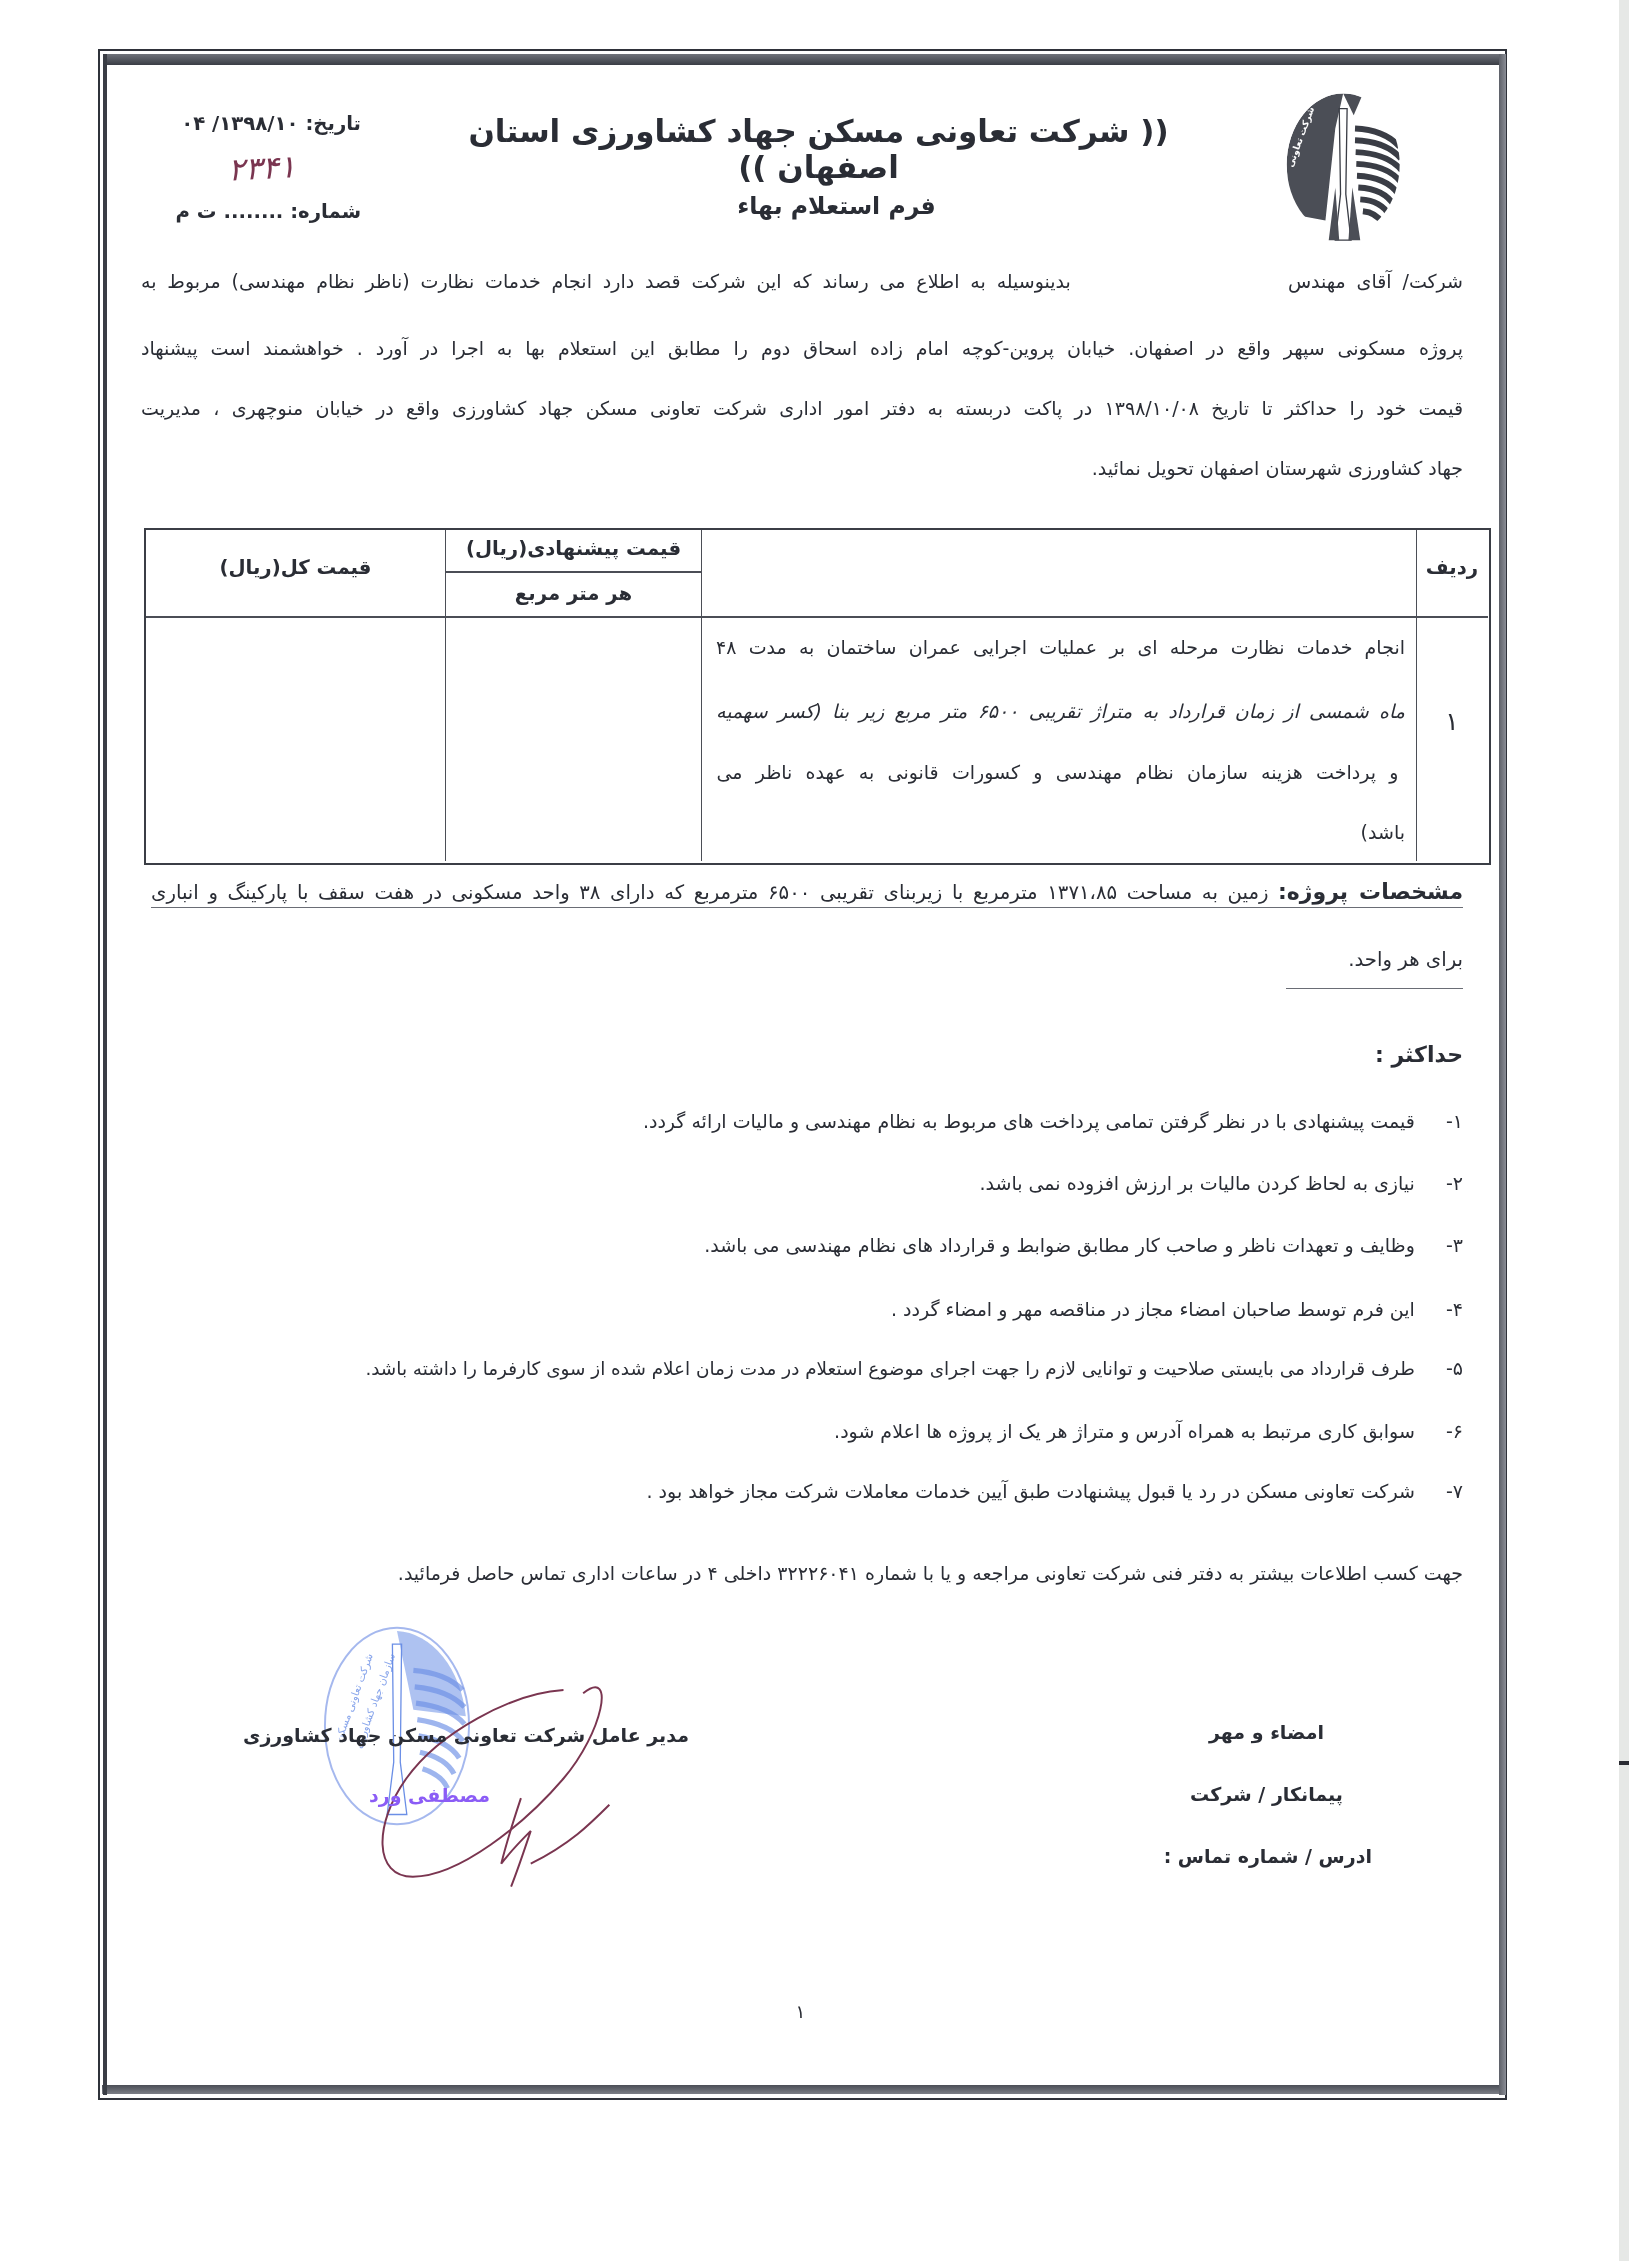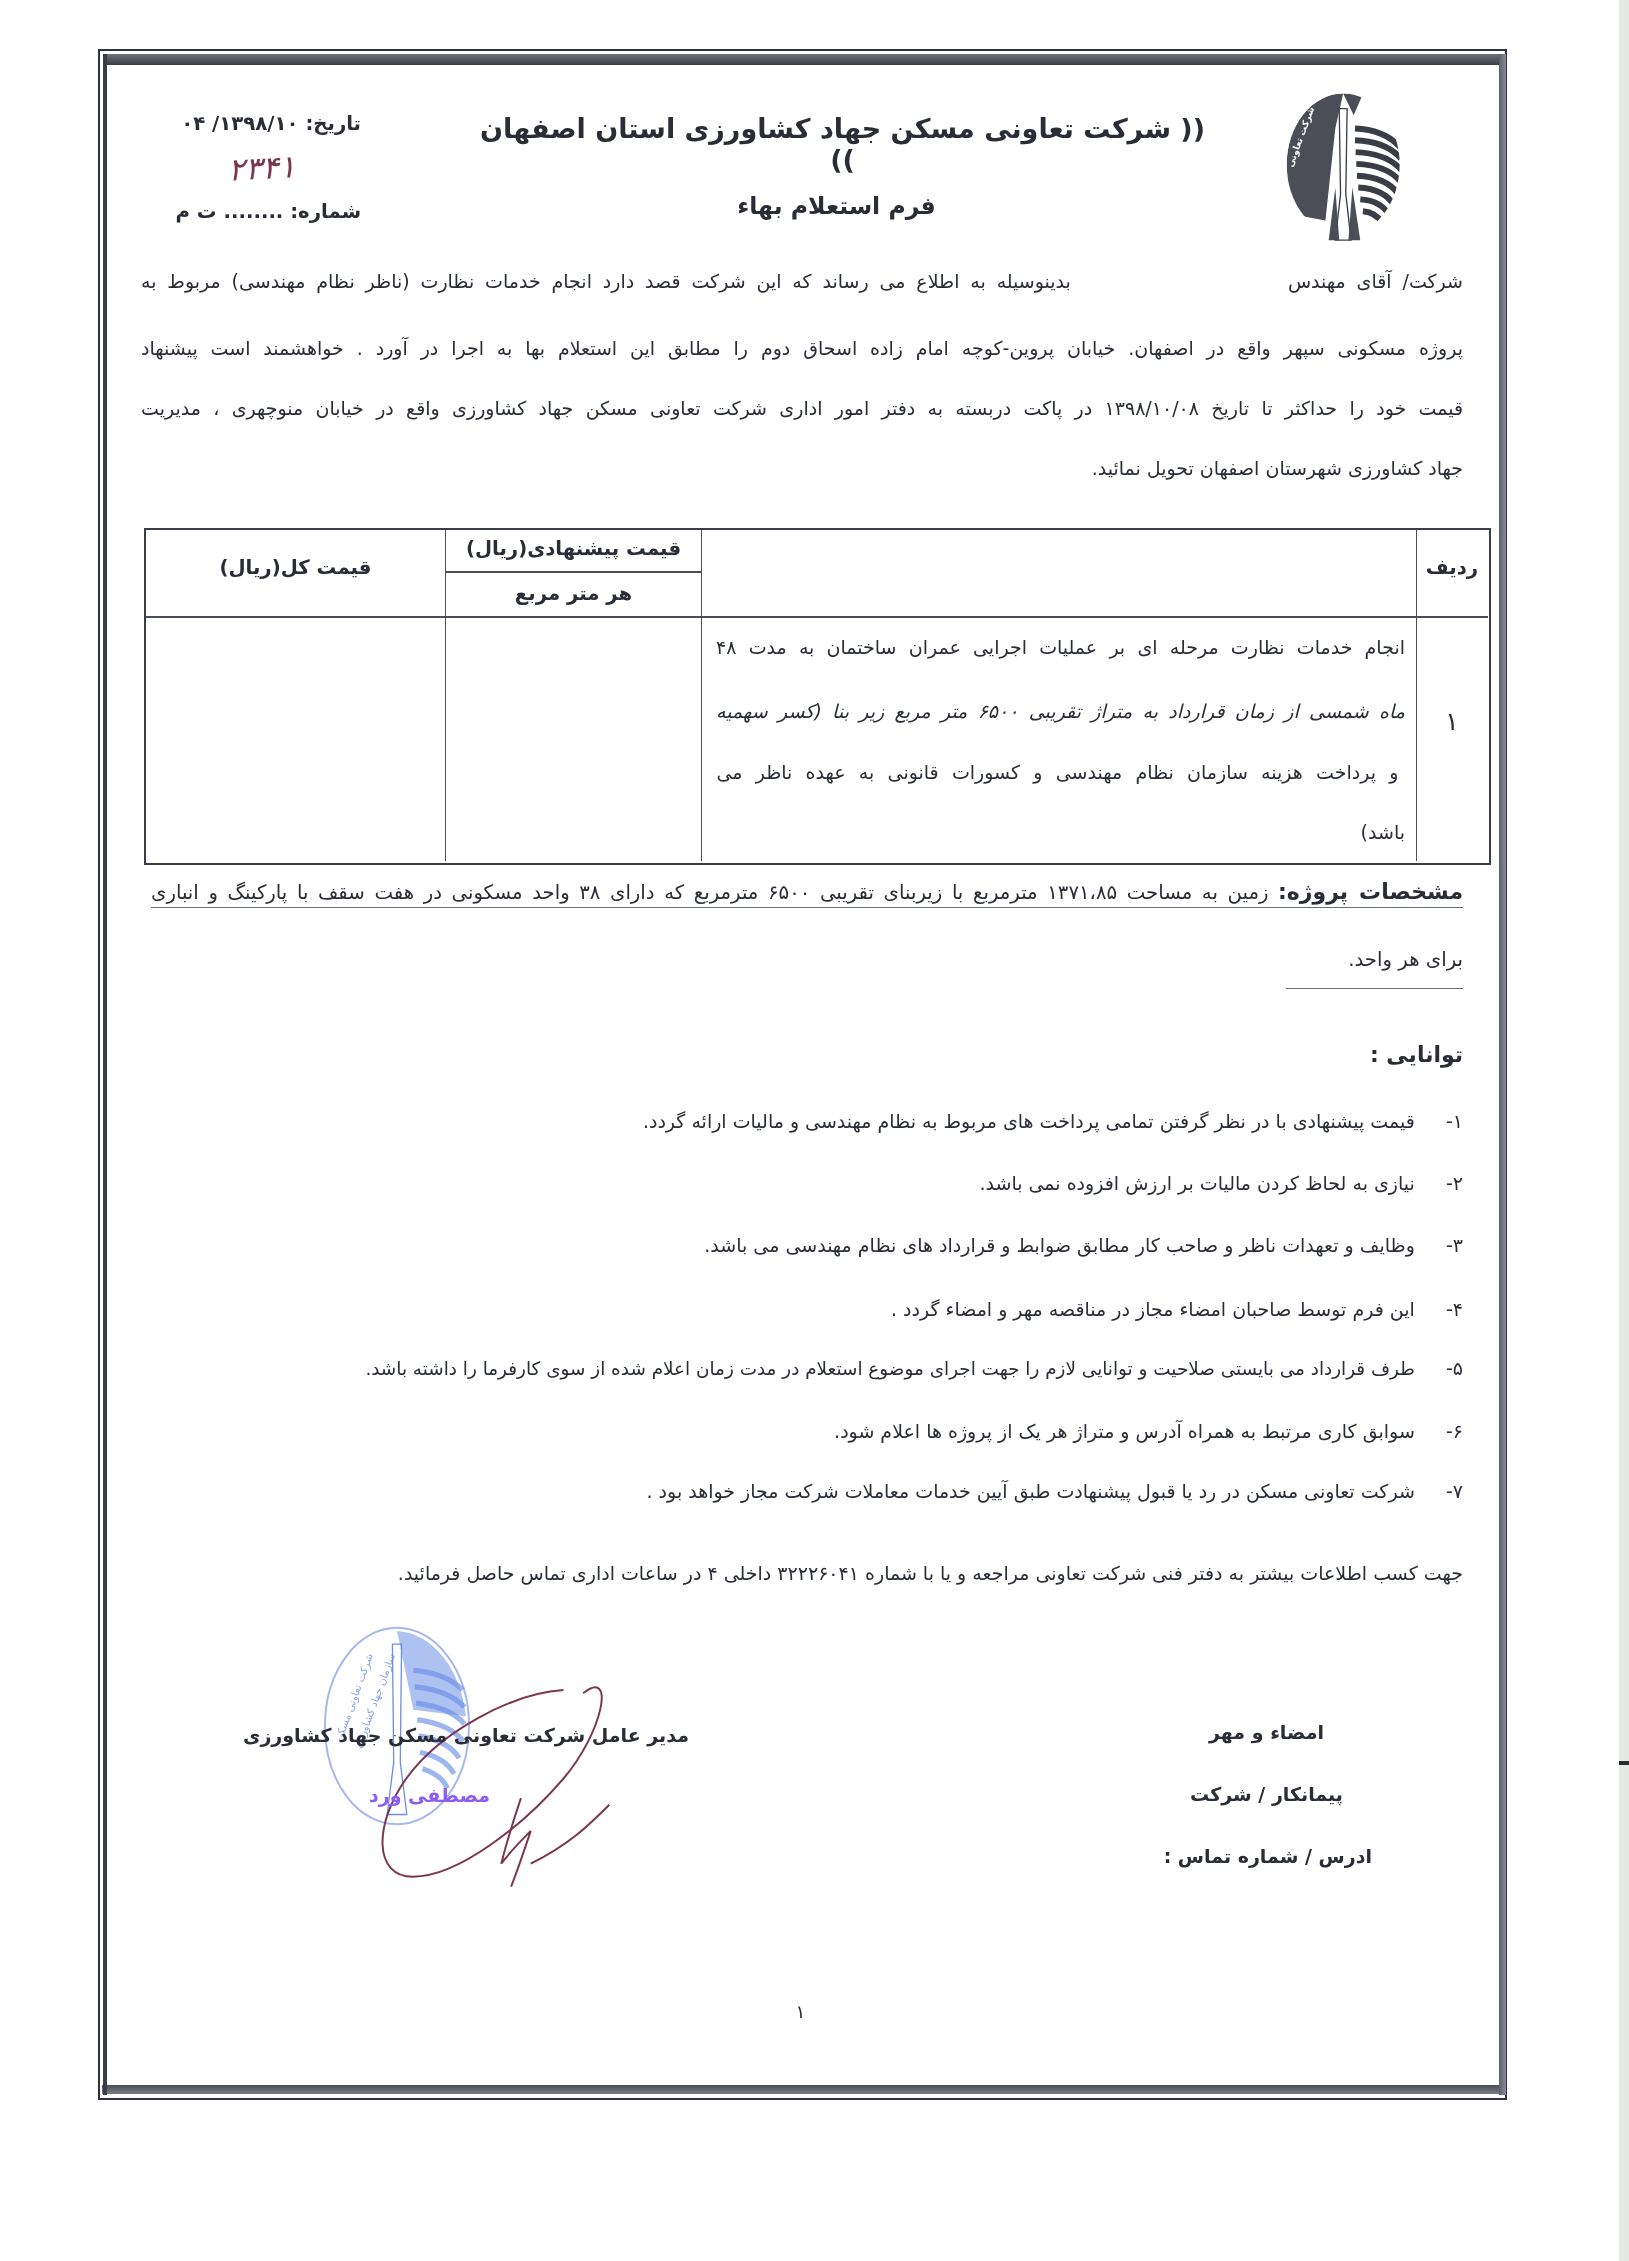--- a/index.html
+++ b/index.html
@@ -18,22 +18,22 @@
   .frame-band-top { left: 105px; top: 54px; width: 1399px; height: 10.5px;
                     background: linear-gradient(#6f727a, #3a3d45); }
   .frame-band-bottom { left: 102px; top: 2085px; width: 1399px; height: 9.2px;
                        background: linear-gradient(#4a4d55, #7b7e86); }
   .frame-band-left { left: 103px; top: 54px; width: 3.9px; height: 2041px; background: #3a3d45; }
   .frame-band-right { left: 1499px; top: 54px; width: 6.6px; height: 2041px;
                       background: linear-gradient(90deg, #5d6068, #8a8d95); }
 
   
   .logo { left: 1263px; top: 89px; width: 161px; height: 161px; }
-  .title { left: 465px; top: 113px; width: 755px; text-align: center;
-           font-size: 27px; font-weight: bold; color: #2a2d35; }
+  .title { left: 441px; top: 113px; width: 755px; text-align: center;
+           font-size: 31px; font-weight: bold; color: #2a2d35; }
   .form-title { left: 459px; top: 192px; width: 755px; text-align: center;
                 font-size: 23.6px; font-weight: bold; color: #2a2d35; }
   .date-label { left: 177px; top: 112px; width: 184px; text-align: right;
                 font-size: 19.7px; font-weight: bold; color: #2a2d35; white-space: nowrap; }
   .number-label { left: 177px; top: 172px; width: 184px; text-align: right;
                   font-size: 19.7px; font-weight: bold; color: #2a2d35; white-space: nowrap; margin-top: 28px; }
   .handwritten { left: 228px; top: 150px; font-size: 31.5px; color: #7a3550;
                  font-family: "DejaVu Serif", serif; font-style: italic; transform: rotate(-3deg); }
 
   
@@ -169,21 +169,21 @@
   <div class="abs" style="left:299px; top:89px; width:257px; height:243px;"></div>
   <div class="abs" style="left:0; top:89px; width:299px; height:243px;"></div>
 </div>
 
 <div class="abs spec-line rtl">
   <span class="spec-label">مشخصات پروژه:</span>
   <span>زمین به مساحت ۱۳۷۱،۸۵ مترمربع با زیربنای تقریبی ۶۵۰۰ مترمربع که دارای ۳۸ واحد مسکونی در هفت سقف با پارکینگ و انباری</span>
 </div>
 <div class="abs spec-line2 rtl">برای هر واحد.</div>
 
-<div class="abs notes-title rtl">توانایی :</div>
+<div class="abs notes-title rtl">حداکثر :</div>
 
 <div class="abs note rtl" style="top:1110px;">
   <span class="note-num">۱-</span><span>قیمت پیشنهادی با در نظر گرفتن تمامی پرداخت های مربوط به  نظام مهندسی و مالیات ارائه گردد.</span>
 </div>
 <div class="abs note rtl" style="top:1172px;">
   <span class="note-num">۲-</span><span>نیازی به لحاظ کردن مالیات بر ارزش افزوده نمی باشد.</span>
 </div>
 <div class="abs note rtl" style="top:1234px;">
   <span class="note-num">۳-</span><span>وظایف و تعهدات ناظر و صاحب کار مطابق ضوابط و قرارداد های نظام مهندسی می باشد.</span>
 </div>

